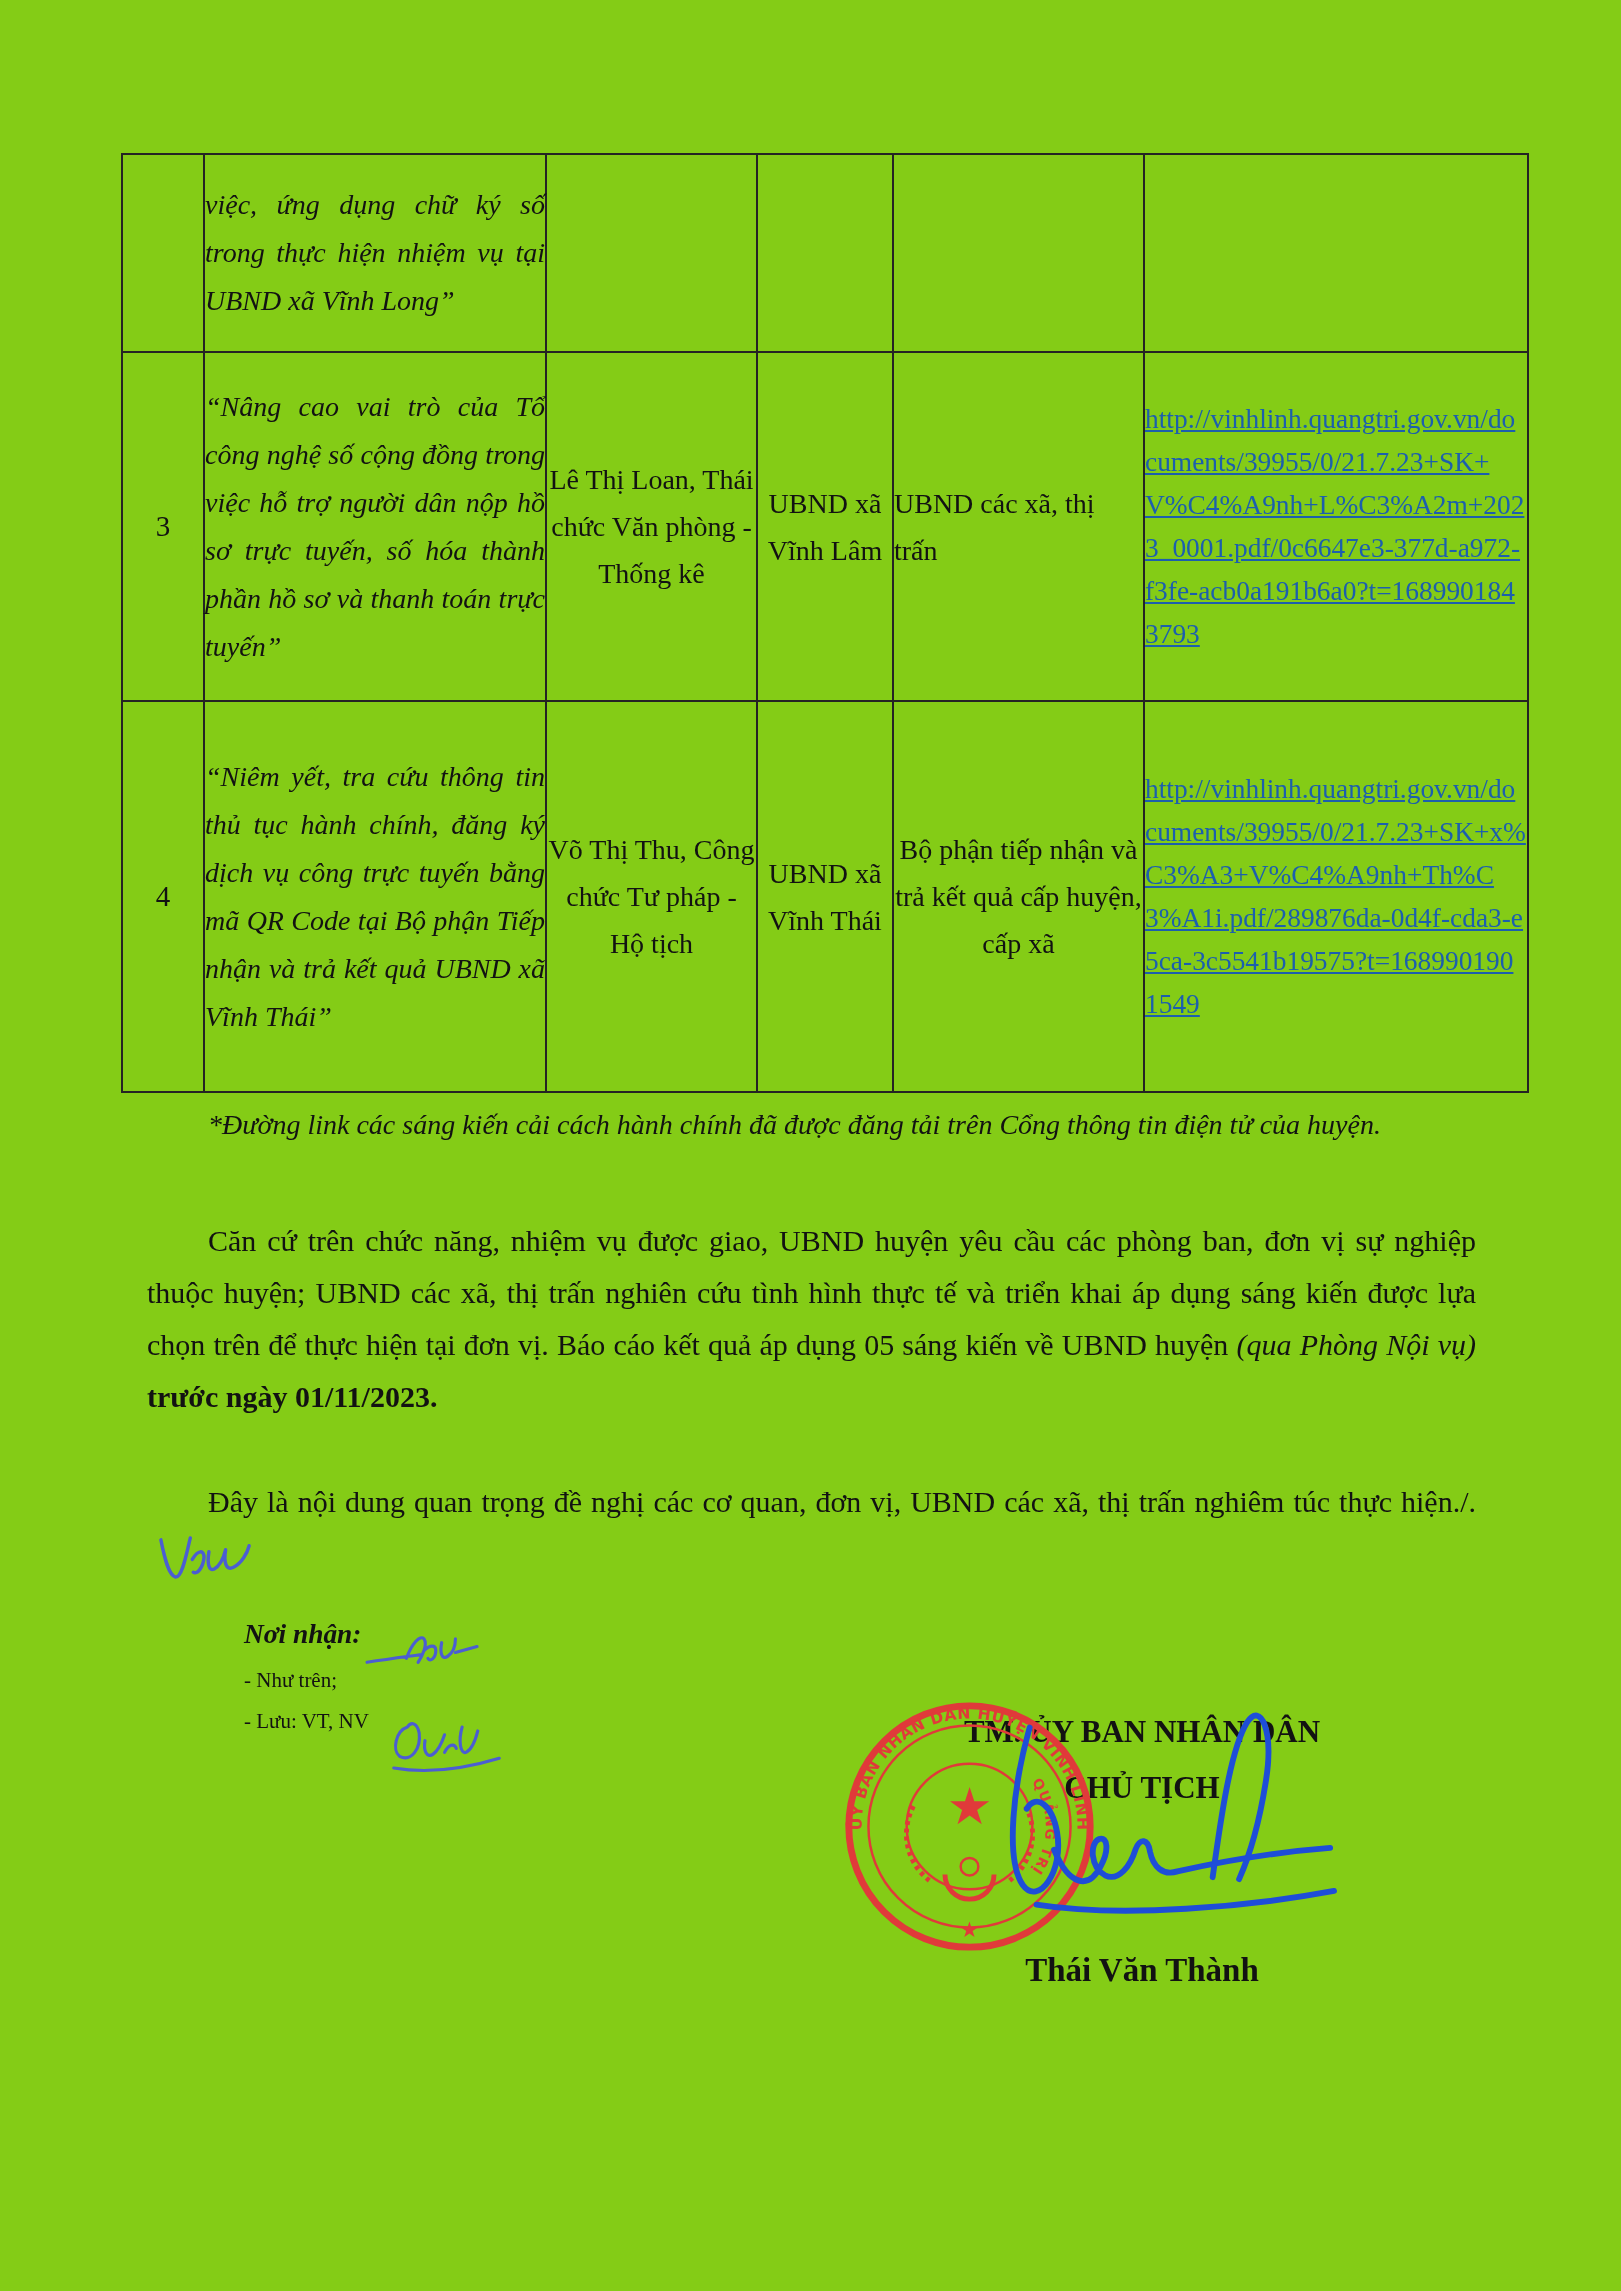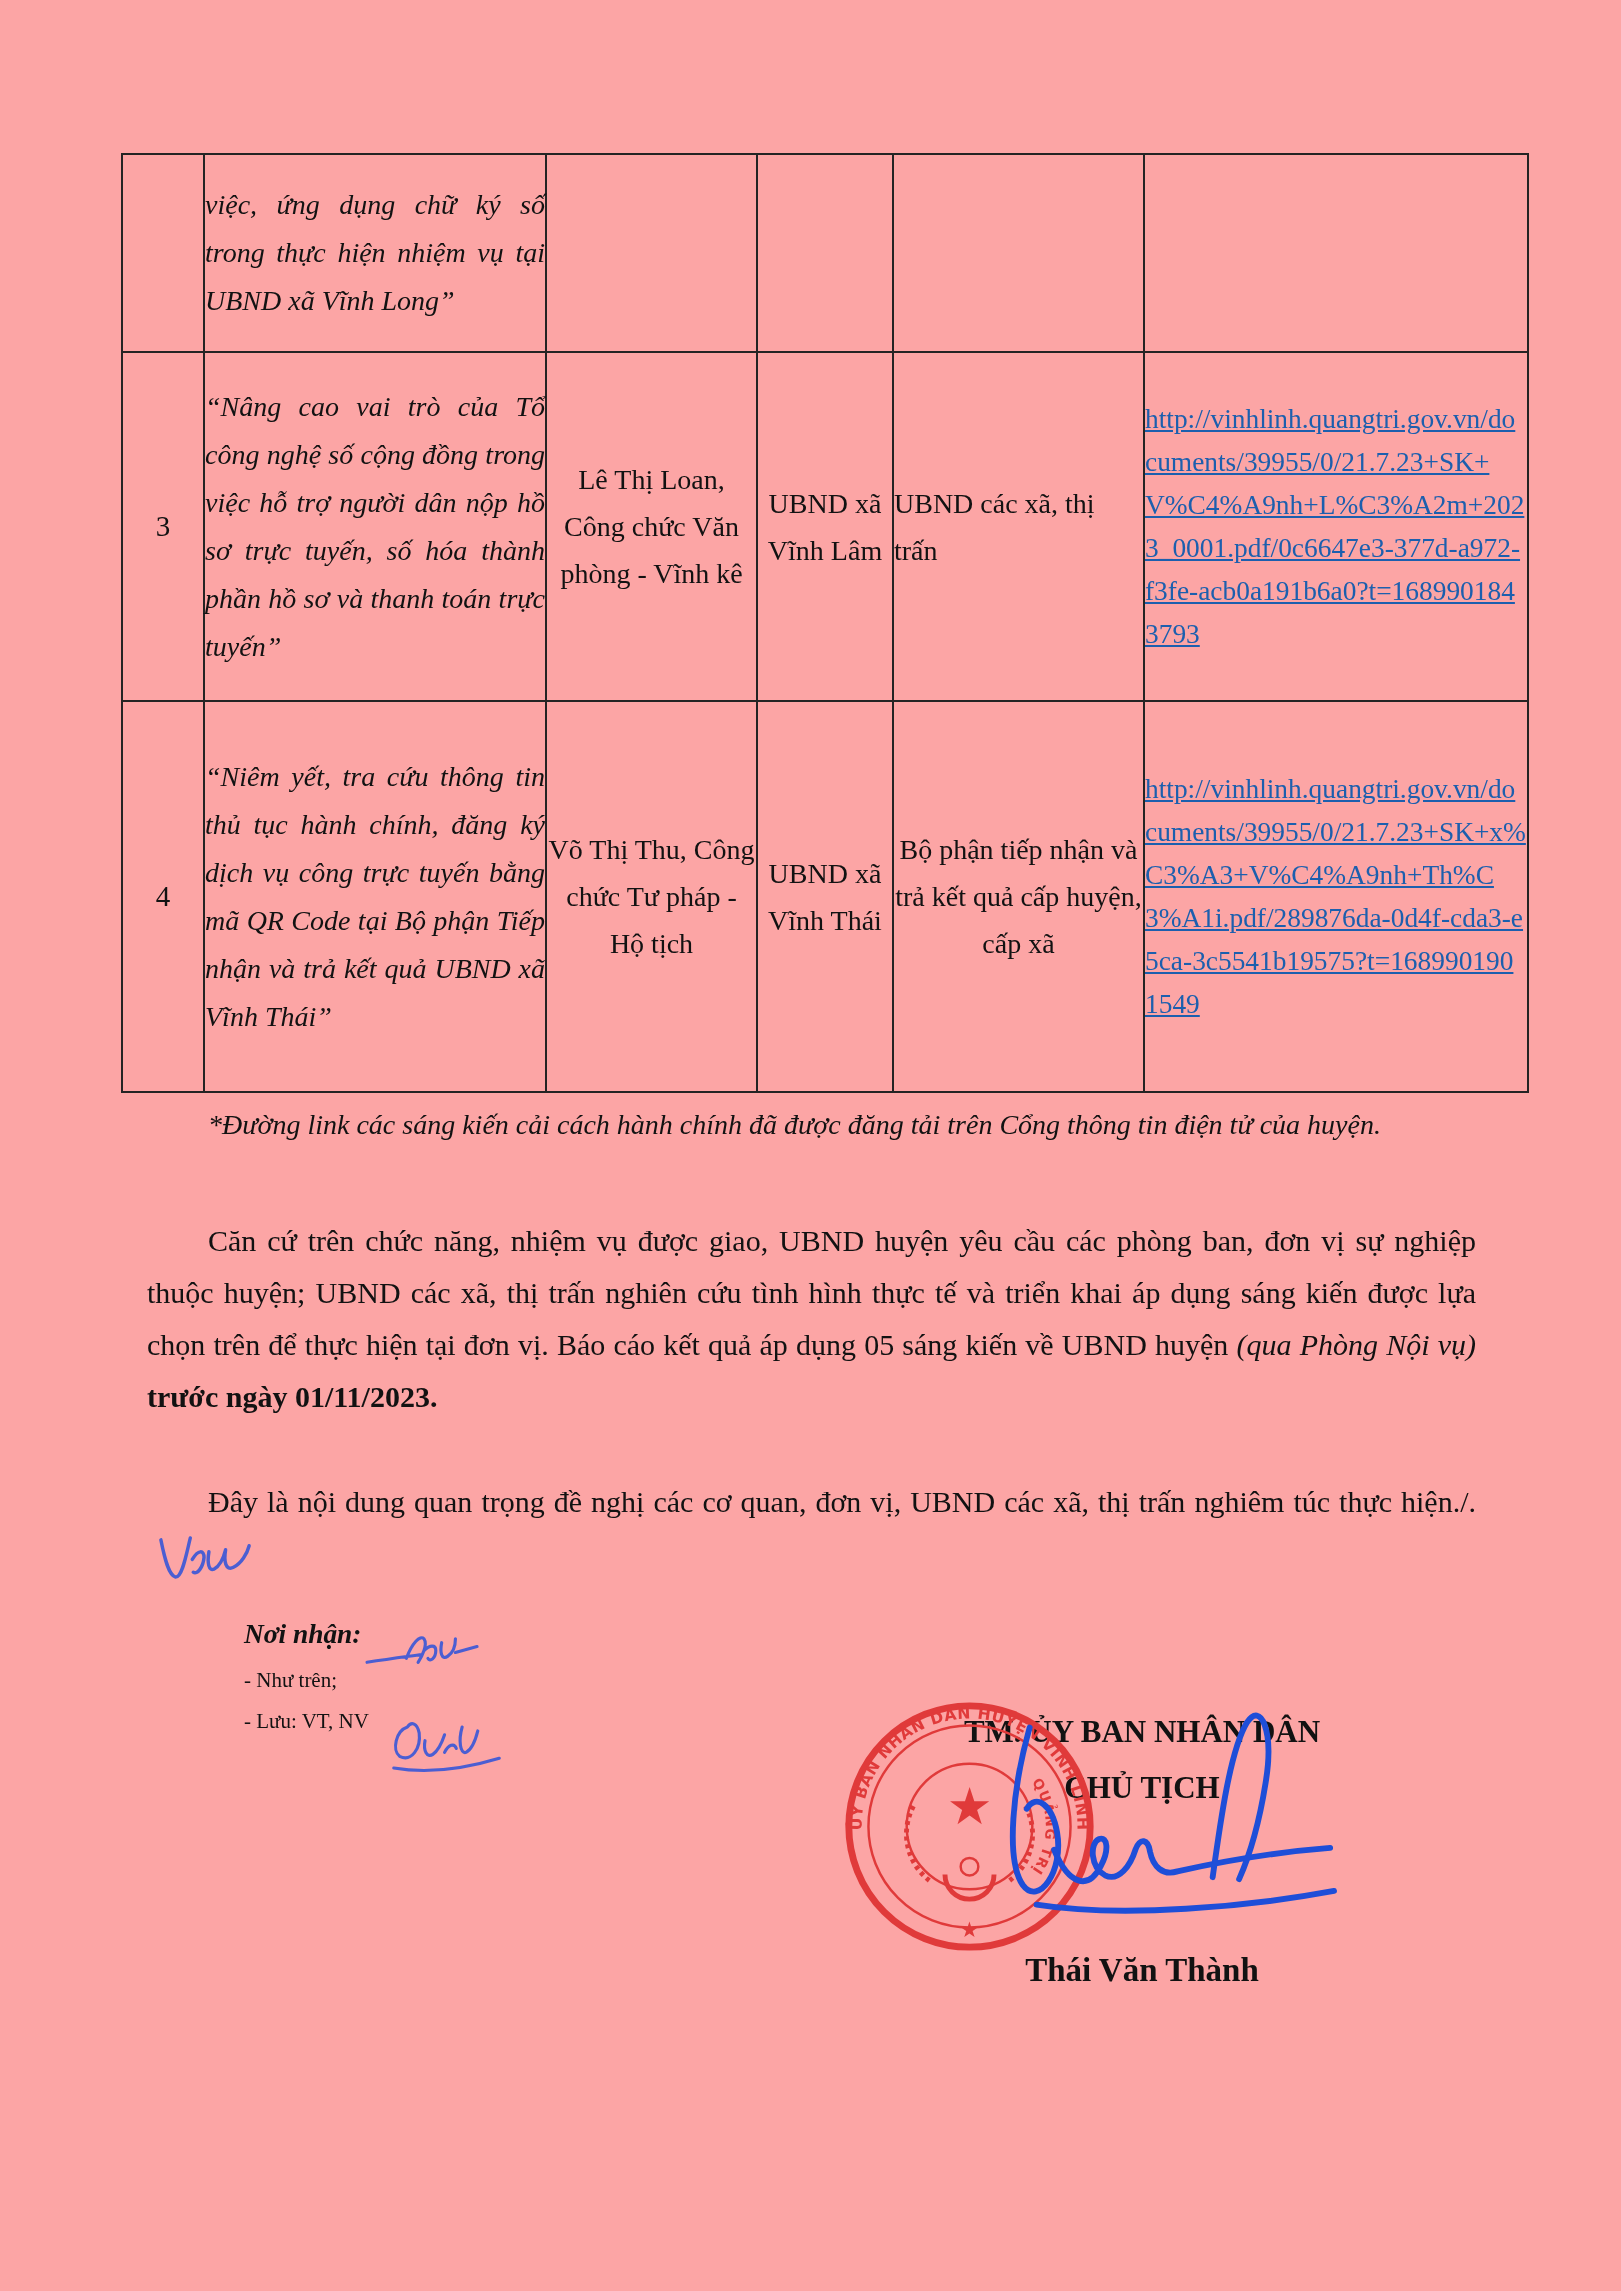--- a/index.html
+++ b/index.html
@@ -1,17 +1,17 @@
 <!DOCTYPE html>
 <html><head>
 <meta charset="utf-8">
 <style>
   html,body{margin:0;padding:0;background:#ffffff;}
   .page{
-    position:relative;width:1621px;height:2292px;background:#fca5a5;
+    position:relative;width:1621px;height:2292px;background:#84cc16;
     font-family:"Liberation Serif","DejaVu Serif",serif;color:#121212;
     overflow:hidden;
   }
   
   table.doc-table{
     position:absolute;left:121px;top:153px;width:1407px;
     border-collapse:collapse;table-layout:fixed;
   }
   table.doc-table td{border:2px solid #242424;padding:0;vertical-align:middle;}
   td.cell-stt{text-align:center;font-size:29px;}
@@ -73,21 +73,21 @@
         <td class="cell-stt"></td>
         <td class="cell-ten">việc, ứng dụng chữ ký số trong thực hiện nhiệm vụ tại UBND xã Vĩnh Long”</td>
         <td class="cell-center cell-tacgia"></td>
         <td class="cell-center cell-donvi"></td>
         <td class="cell-phamvi-left"></td>
         <td class="cell-link"></td>
       </tr>
       <tr style="height:349px">
         <td class="cell-stt">3</td>
         <td class="cell-ten">“Nâng cao vai trò của Tổ công nghệ số cộng đồng trong việc hỗ trợ người dân nộp hồ sơ trực tuyến, số hóa thành phần hồ sơ và thanh toán trực tuyến”</td>
-        <td class="cell-center cell-tacgia">Lê Thị Loan, Công chức Văn phòng - Vĩnh kê</td>
+        <td class="cell-center cell-tacgia">Lê Thị Loan, Thái chức Văn phòng - Thống kê</td>
         <td class="cell-center cell-donvi">UBND xã Vĩnh Lâm</td>
         <td class="cell-phamvi-left">UBND các xã, thị trấn</td>
         <td class="cell-link">
           <span class="url">http://vinhlinh.quangtri.gov.vn/documents/39955/0/21.7.23+SK+V%C4%A9nh+L%C3%A2m+2023_0001.pdf/0c6647e3-377d-a972-f3fe-acb0a191b6a0?t=1689901843793</span>
         </td>
       </tr>
       <tr style="height:391px">
         <td class="cell-stt">4</td>
         <td class="cell-ten">“Niêm yết, tra cứu thông tin thủ tục hành chính, đăng ký dịch vụ công trực tuyến bằng mã QR Code tại Bộ phận Tiếp nhận và trả kết quả UBND xã Vĩnh Thái”</td>
         <td class="cell-center cell-tacgia">Võ Thị Thu, Công chức Tư pháp - Hộ tịch</td>

